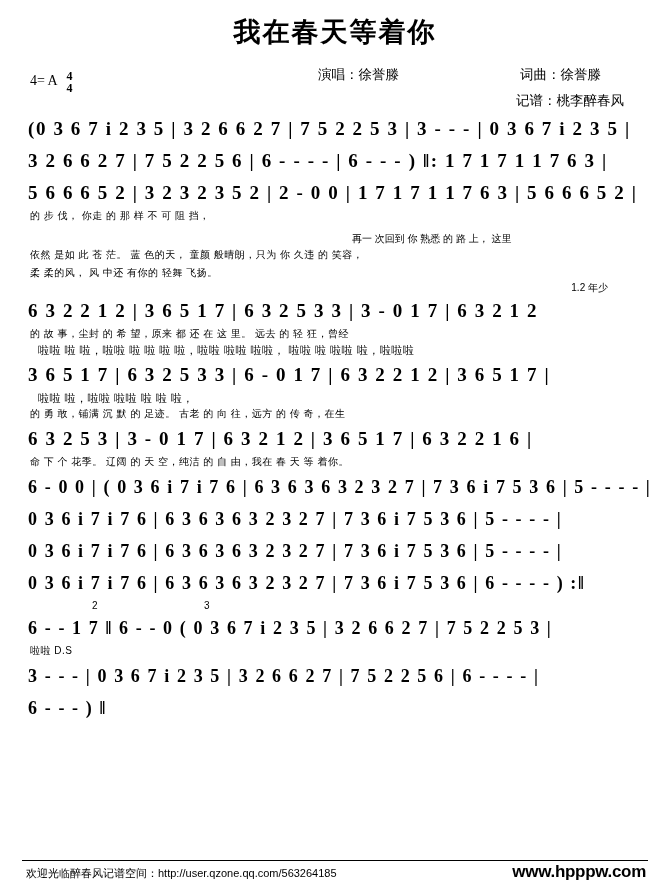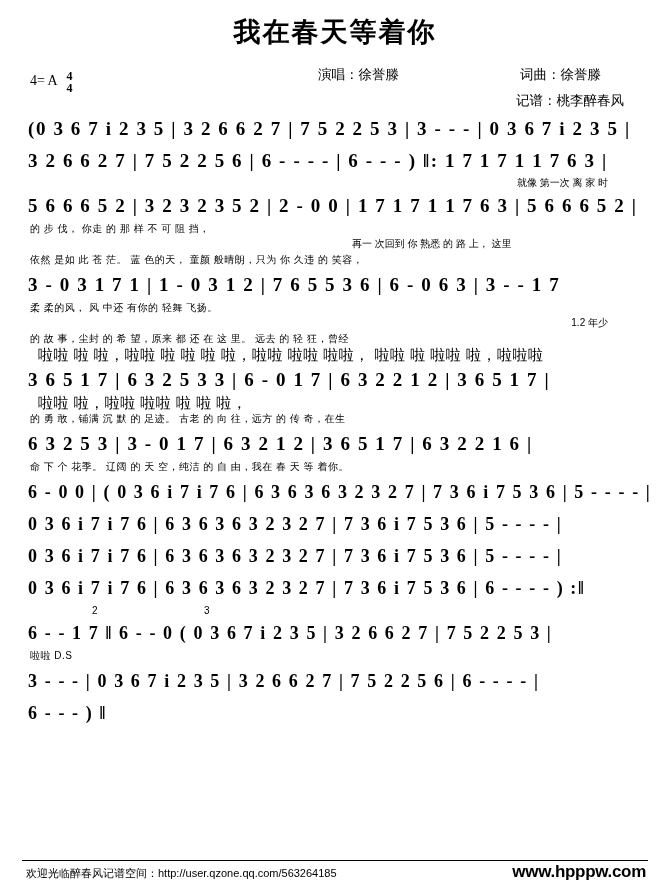--- a/index.html
+++ b/index.html
@@ -95,34 +95,35 @@
     letter-spacing: 0.5px;
     line-height: 16px;
     white-space: nowrap;
     padding-left: 8px;
     height: 16px;
   }
   .lyric.second {
     padding-left: 16px;
   }
   .lyric.tiny {
-    font-size: 15px;
+    font-size: 11px;
   }
   .annot {
     font-family: "Liberation Sans", sans-serif;
     font-size: 10px;
     white-space: nowrap;
     height: 13px;
   }
   .annot.right {
     text-align: right;
     padding-right: 40px;
   }
   .annot.mid {
     padding-left: 330px;
+    margin-top: 8px;
   }
   .rep-marker {
     position: absolute;
     font-size: 10px;
     font-family: "Liberation Sans", sans-serif;
   }
   .footer {
     position: absolute;
     left: 0;
     right: 0;
@@ -172,40 +173,39 @@
     <div class="writer">词曲：徐誉滕</div>
     <div class="notator">记谱：桃李醉春风</div>
   </div>
 
   <div class="system">
     <div class="notes">(0 3 6 7 i 2 3 5 | 3 2 6 6 2 7 | 7 5 2 2 5 3 | 3 - - - | 0 3 6 7 i 2 3 5 |</div>
   </div>
 
   <div class="system">
     <div class="notes">3 2 6 6 2 7 | 7 5 2  2 5 6 | 6 - - - - | 6 - - - ) ‖: 1 7  1 7 1  1 7 6 3 |</div>
-    <div class="annot right">就像 第一次    离 家 时</div>
   </div>
 
   <div class="system">
     <div class="notes">5 6 6 6 5 2 | 3 2  3 2 3 5 2 | 2 - 0 0 | 1 7 1 7 1 1 7 6 3 | 5 6 6 6 5 2 |</div>
     <div class="lyric">的 步 伐，  你走    的 那 样 不 可 阻 挡，</div>
     <div class="annot mid">再一 次回到  你 熟悉  的 路 上， 这里</div>
   </div>
 
   <div class="system">
     <div class="lyric">依然 是如 此 苍 茫。        蓝 色的天，      童颜  般晴朗，只为    你 久违 的 笑容，</div>
   </div>
 
   <div class="system">
-    <div class="notes">3 - 0 3 1 7 1 | 1 - 0 3 1 2 | 7 6 5 5 3 6 | 6 - 0 6 3 | 3 - - 1 7</div>
     <div class="lyric">柔 柔的风，      风 中还   有你的  轻舞         飞扬。</div>
     <div class="annot right">1.2 年少</div>
   </div>
 
   <div class="system">
+    <div class="notes">6  3 2  2  1 2 | 3  6 5  1 7 | 6 3 2 5 3 3 | 3 - 0 1 7 | 6 3 2 1 2</div>
     <div class="lyric">的 故    事，尘封  的  希   望，原来   都 还 在 这 里。        远去  的  轻 狂，曾经</div>
     <div class="lyric second tiny">啦啦  啦   啦，啦啦   啦 啦   啦  啦，啦啦 啦啦 啦啦，        啦啦    啦  啦啦 啦，啦啦啦</div>
   </div>
 
   <div class="system">
     <div class="notes">3 6 5  1 7 | 6 3 2 5 3 3 | 6 - 0 1 7 | 6  3 2  2  1 2 | 3  6 5  1 7 |</div>
     <div class="lyric second tiny">啦啦 啦，啦啦   啦啦  啦 啦 啦，</div>
     <div class="lyric">的 勇 敢，铺满   沉 默 的  足迹。          古老   的 向   往，远方    的  传  奇，在生</div>
   </div>
 

